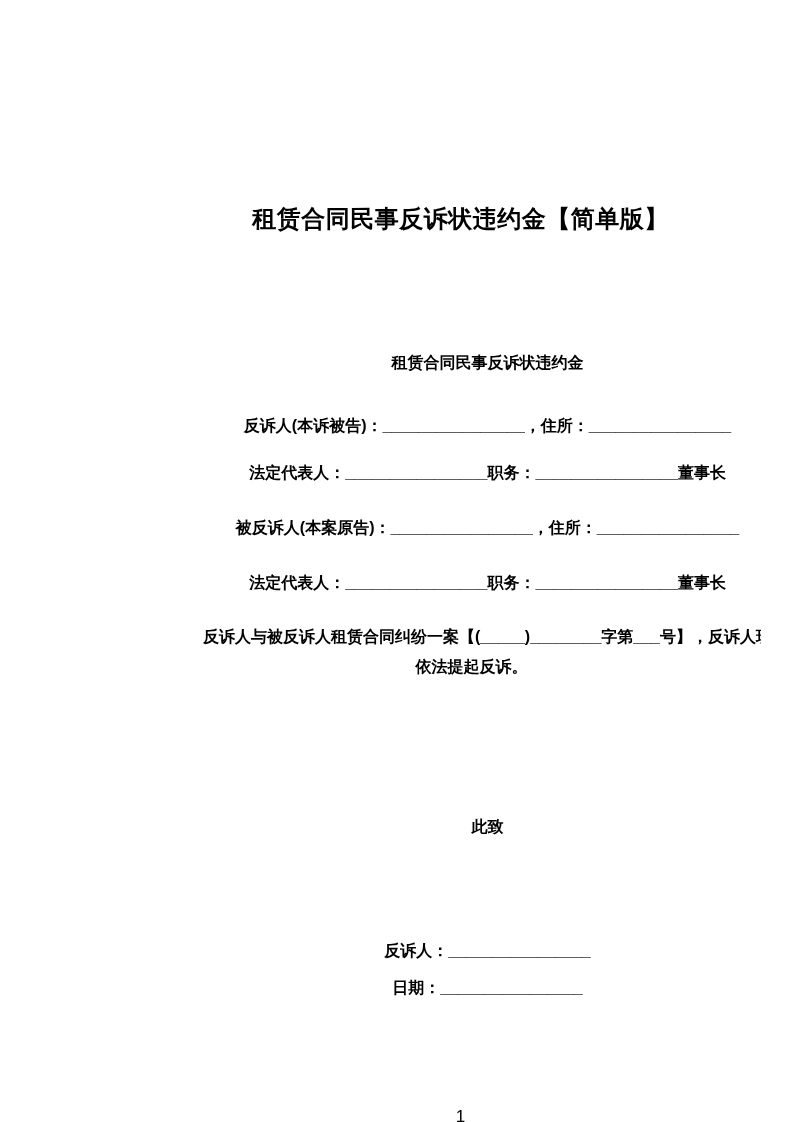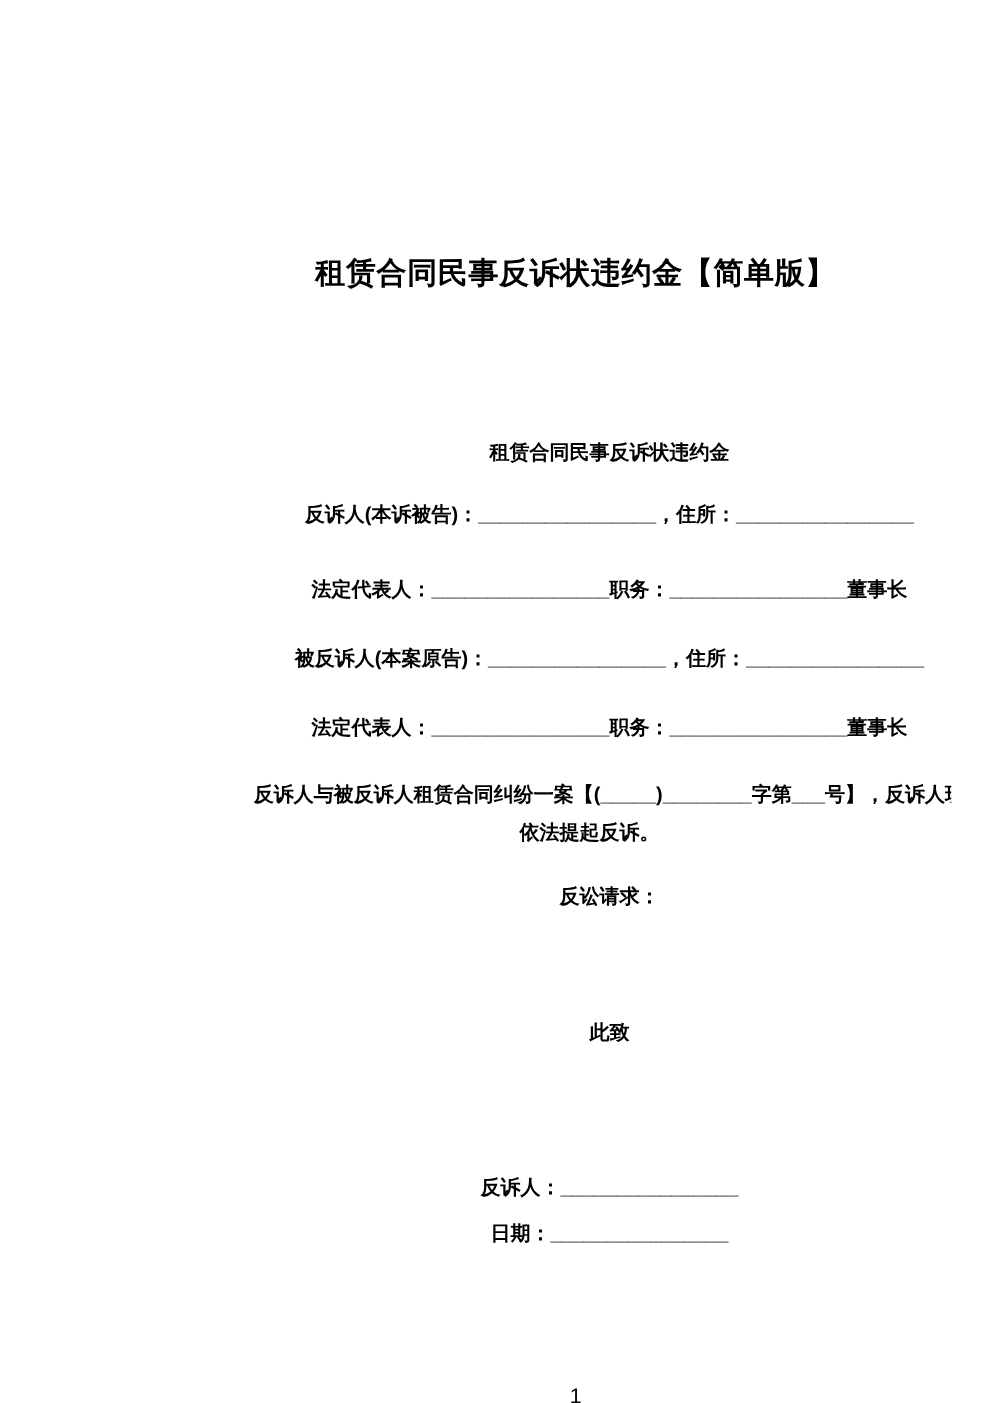--- a/index.html
+++ b/index.html
@@ -51,31 +51,30 @@
 </style>
 </head>
 <body>
 
 <div class="page">
 
   <h1 class="doc-title">租赁合同民事反诉状违约金【简单版】</h1>
 
   <p class="para" style="top:284px">租赁合同民事反诉状违约金</p>
 
-  <p class="para" style="top:334px">反诉人(本诉被告)：________________，住所：________________</p>
+  <p class="para" style="top:347px">反诉人(本诉被告)：________________，住所：________________</p>
 
   <p class="para" style="top:394px">法定代表人：________________职务：________________董事长</p>
 
   <p class="para" style="top:449px">被反诉人(本案原告)：________________，住所：________________</p>
 
   <p class="para" style="top:504px">法定代表人：________________职务：________________董事长</p>
 
   <p class="para" style="top:558px">反诉人与被反诉人租赁合同纠纷一案【(_____)________字第___号】，反诉人现依法提起反诉。</p>
 
-  <p class="para" style="top:639px">反讼请求：</p>
 
 
   <p class="para" style="top:748px">此致</p>
 
 
   <p class="para" style="top:872px">反诉人：________________</p>
 
   <p class="para" style="top:909px">日期：________________</p>
 
   <div class="page-number">1</div>

